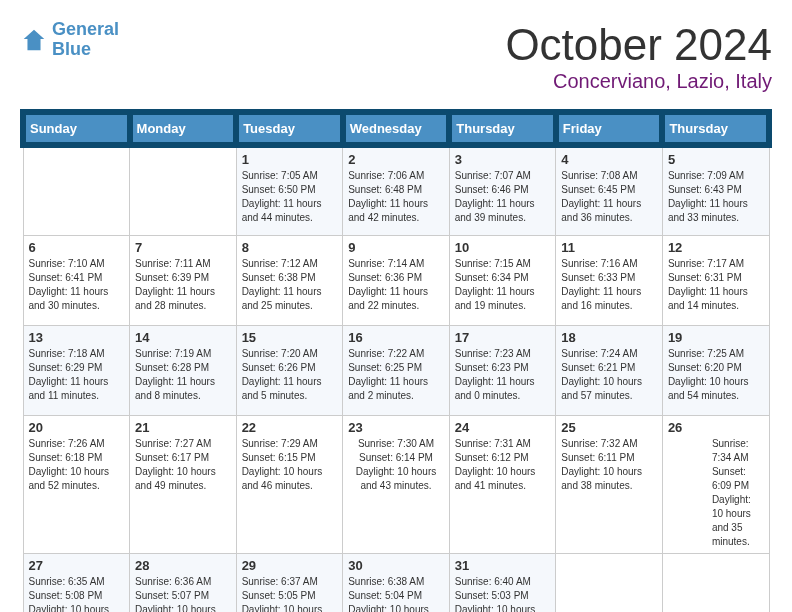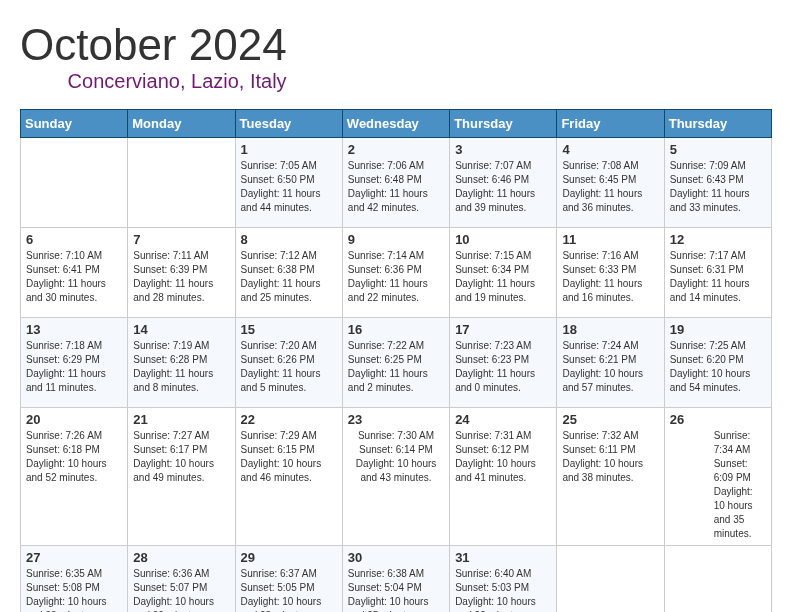--- a/index.html
+++ b/index.html
@@ -51,21 +51,21 @@
       border-collapse: collapse;
       table-layout: fixed;
     }
     thead tr th {
       background-color: #4a90c4;
       color: #fff;
       font-size: 13px;
       font-weight: bold;
       padding: 6px 4px;
       text-align: left;
-      border: 1px solid #0c4a6e;
+      border: 6px solid #0c4a6e;
     }
     tbody tr td {
       border: 1px solid #ccc;
       vertical-align: top;
       padding: 4px 5px;
       font-size: 10.5px;
       color: #333;
       height: 90px;
       background: #fff;
     }
@@ -84,20 +84,29 @@
       color: #333;
     }
     .empty-cell {
       background: #fff !important;
     }
   </style>
 </head>
 <body>
 
 <div class="header">
+  <div class="logo">
+    <svg class="logo-icon" viewBox="0 0 30 30">
+      <polygon points="15,4 26,14 22,14 22,26 8,26 8,14 4,14" fill="#4a90c4"></polygon>
+    </svg>
+    <div class="logo-text">
+      <div><span>General</span></div>
+      <div style="color:#4a90c4">Blue</div>
+    </div>
+  </div>
   <div class="title-block">
     <div class="month-title">October 2024</div>
     <div class="subtitle">Concerviano, Lazio, Italy</div>
   </div>
 </div>
 
 <table>
   <thead>
     <tr>
     <th>Sunday</th>

